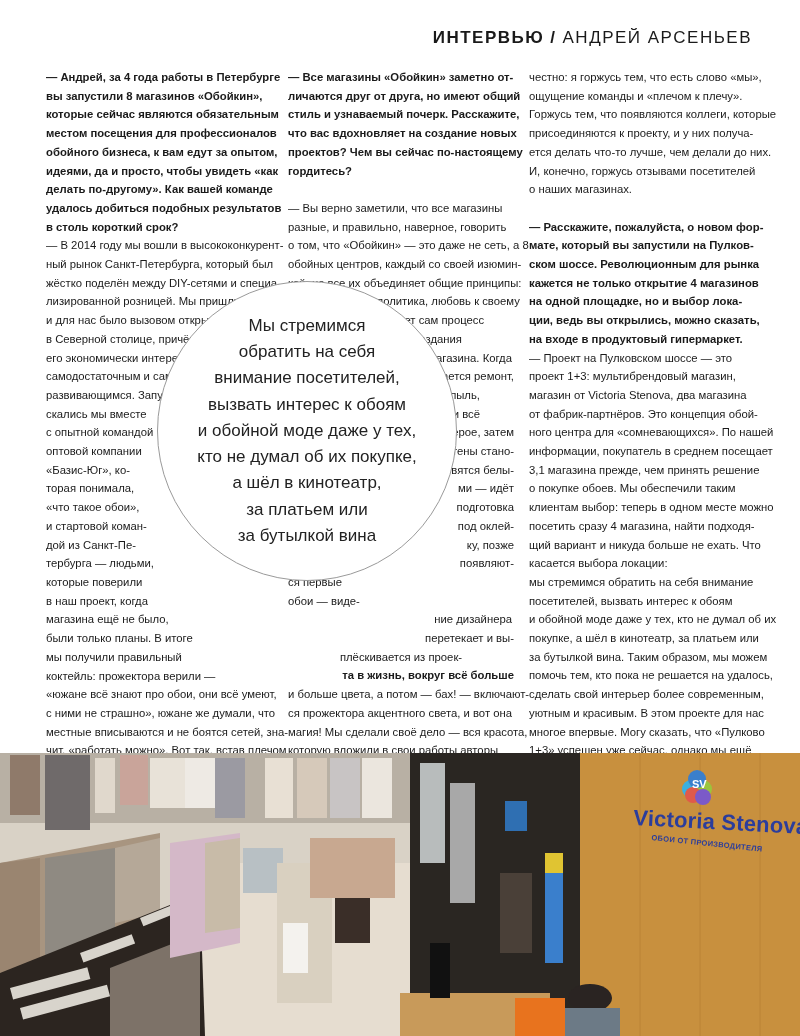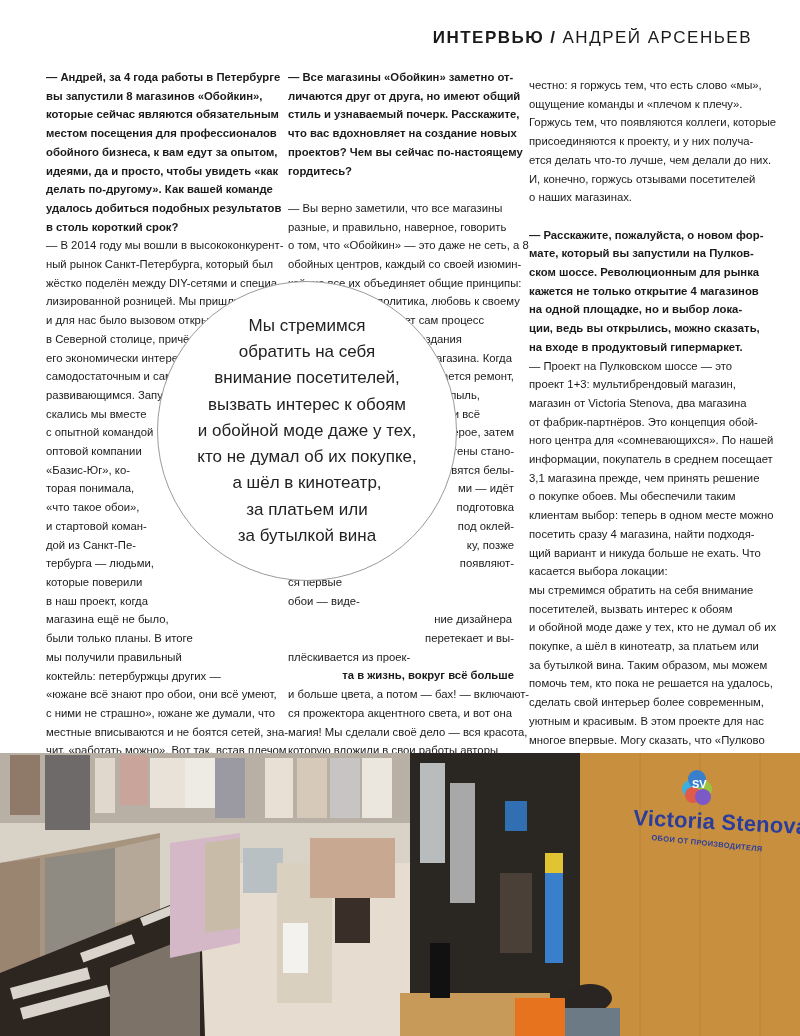--- a/index.html
+++ b/index.html
@@ -7,21 +7,21 @@
   .header { position: absolute; top: 28px; right: 48px; font-size: 17px; letter-spacing: 1.5px; color: #1a1a1a; white-space: nowrap; }
   .header .section { font-weight: bold; }
   .header .slash { font-weight: bold; margin: 0 6px; }
   .header .author { font-weight: normal; }
   .col { position: absolute; font-size: 11.3px; line-height: 18.7px; color: #1a1a1a; }
   .col .line { display: block; white-space: nowrap; }
   .col .q { font-weight: bold; }
   .col .gap { display: block; height: 18.7px; }
   .col-left { left: 46px; top: 68px; width: 232px; }
   .col-mid { left: 288px; top: 68px; width: 232px; }
-  .col-right { left: 529px; top: 76px; width: 240px; }
+  .col-right { left: 529px; top: 68px; width: 240px; }
   .pullquote { position: absolute; left: 157px; top: 281px; width: 300px; height: 300px; border: 1.2px solid #9a9a9a; border-radius: 50%; box-sizing: border-box; display: flex; align-items: center; justify-content: center; background: #fff; }
   .pullquote .text { text-align: center; font-family: Liberation Sans, sans-serif; font-size: 17px; line-height: 26.3px; color: #222; }
   .pullquote .text span { display: block; white-space: nowrap; }
   .photo { position: absolute; left: 0; top: 753px; width: 800px; height: 283px; overflow: hidden; background: #cfc6b8; }
   .photo svg { display: block; }
   .logo-text { position: absolute; left: 634px; top: 805px; font-family: "Liberation Sans", sans-serif; font-size: 22px; font-weight: bold; color: #2b3d9c; white-space: nowrap; transform: rotate(3deg); transform-origin: left top; letter-spacing: 0.2px; }
   .logo-sub { position: absolute; left: 652px; top: 833px; font-size: 7.5px; font-weight: bold; color: #2b3d9c; white-space: nowrap; transform: rotate(6deg); transform-origin: left top; letter-spacing: 0.3px; }
 </style>
 </head>
 <body>
@@ -56,21 +56,21 @@
     <span class="line">торая понимала,</span>
     <span class="line">«что такое обои»,</span>
     <span class="line">и стартовой коман-</span>
     <span class="line">дой из Санкт-Пе-</span>
     <span class="line">тербурга — людьми,</span>
     <span class="line">которые поверили</span>
     <span class="line">в наш проект, когда</span>
     <span class="line">магазина ещё не было,</span>
     <span class="line">были только планы. В итоге</span>
     <span class="line">мы получили правильный</span>
-    <span class="line">коктейль: петербуржцы других —</span>
+    <span class="line">коктейль: прожектора верили —</span>
     <span class="line">«южане всё знают про обои, они всё умеют,</span>
     <span class="line">с ними не страшно», южане же думали, что</span>
     <span class="line">местные вписываются и не боятся сетей, зна-</span>
     <span class="line">чит, «работать можно». Вот так, встав плечом</span>
     <span class="line">к плечу, поверив друг в друга, мы запустили</span>
     <span class="line">первый магазин. А дальше просто нельзя</span>
     <span class="line">было останавливаться.</span>
   </div>
 <div class="col col-mid" id="col-mid">
     <span class="line q">— Все магазины «Обойкин» заметно от-</span>
@@ -97,21 +97,21 @@
     <span class="line" style="text-align: right; padding-right: 6px;">вятся белы-</span>
     <span class="line" style="text-align: right; padding-right: 6px;">ми — идёт</span>
     <span class="line" style="text-align: right; padding-right: 6px;">подготовка</span>
     <span class="line" style="text-align: right; padding-right: 6px;">под оклей-</span>
     <span class="line" style="text-align: right; padding-right: 6px;">ку, позже</span>
     <span class="line" style="text-align: right; padding-right: 6px;">появляют-</span>
     <span class="line" style="text-align: left; padding-right: 30px;">ся первые</span>
     <span class="line" style="text-align: left; padding-right: 6px;">обои — виде-</span>
     <span class="line" style="text-align: right; padding-right: 8px;">ние дизайнера</span>
     <span class="line" style="text-align: right; padding-right: 6px;">перетекает и вы-</span>
-    <span class="line" style="text-align: left; padding-right: 6px;">плёскивается из проек-</span>
+    <span class="line" style="text-align: center; padding-right: 6px;">плёскивается из проек-</span>
     <span class="line" style="text-align: right; padding-right: 6px; font-weight: bold;">та в жизнь, вокруг всё больше</span>
     <span class="line">и больше цвета, а потом — бах! — включают-</span>
     <span class="line">ся прожектора акцентного света, и вот она</span>
     <span class="line">магия! Мы сделали своё дело — вся красота,</span>
     <span class="line">которую вложили в свои работы авторы</span>
     <span class="line">и производители из России и других стран</span>
     <span class="line">мира, теперь доступна покупателям. Быть</span>
     <span class="line">может, это старомодно и просто, но зато</span>
   </div>
 <div class="col col-right" id="col-right">

